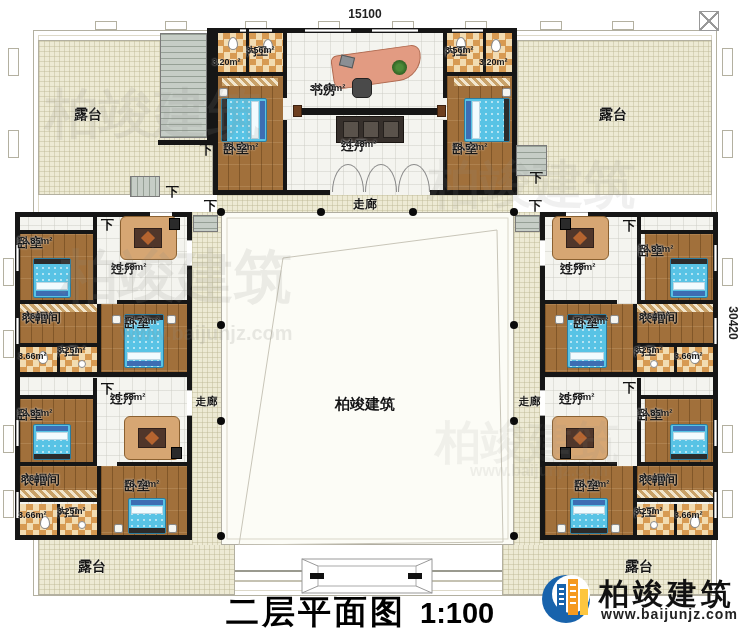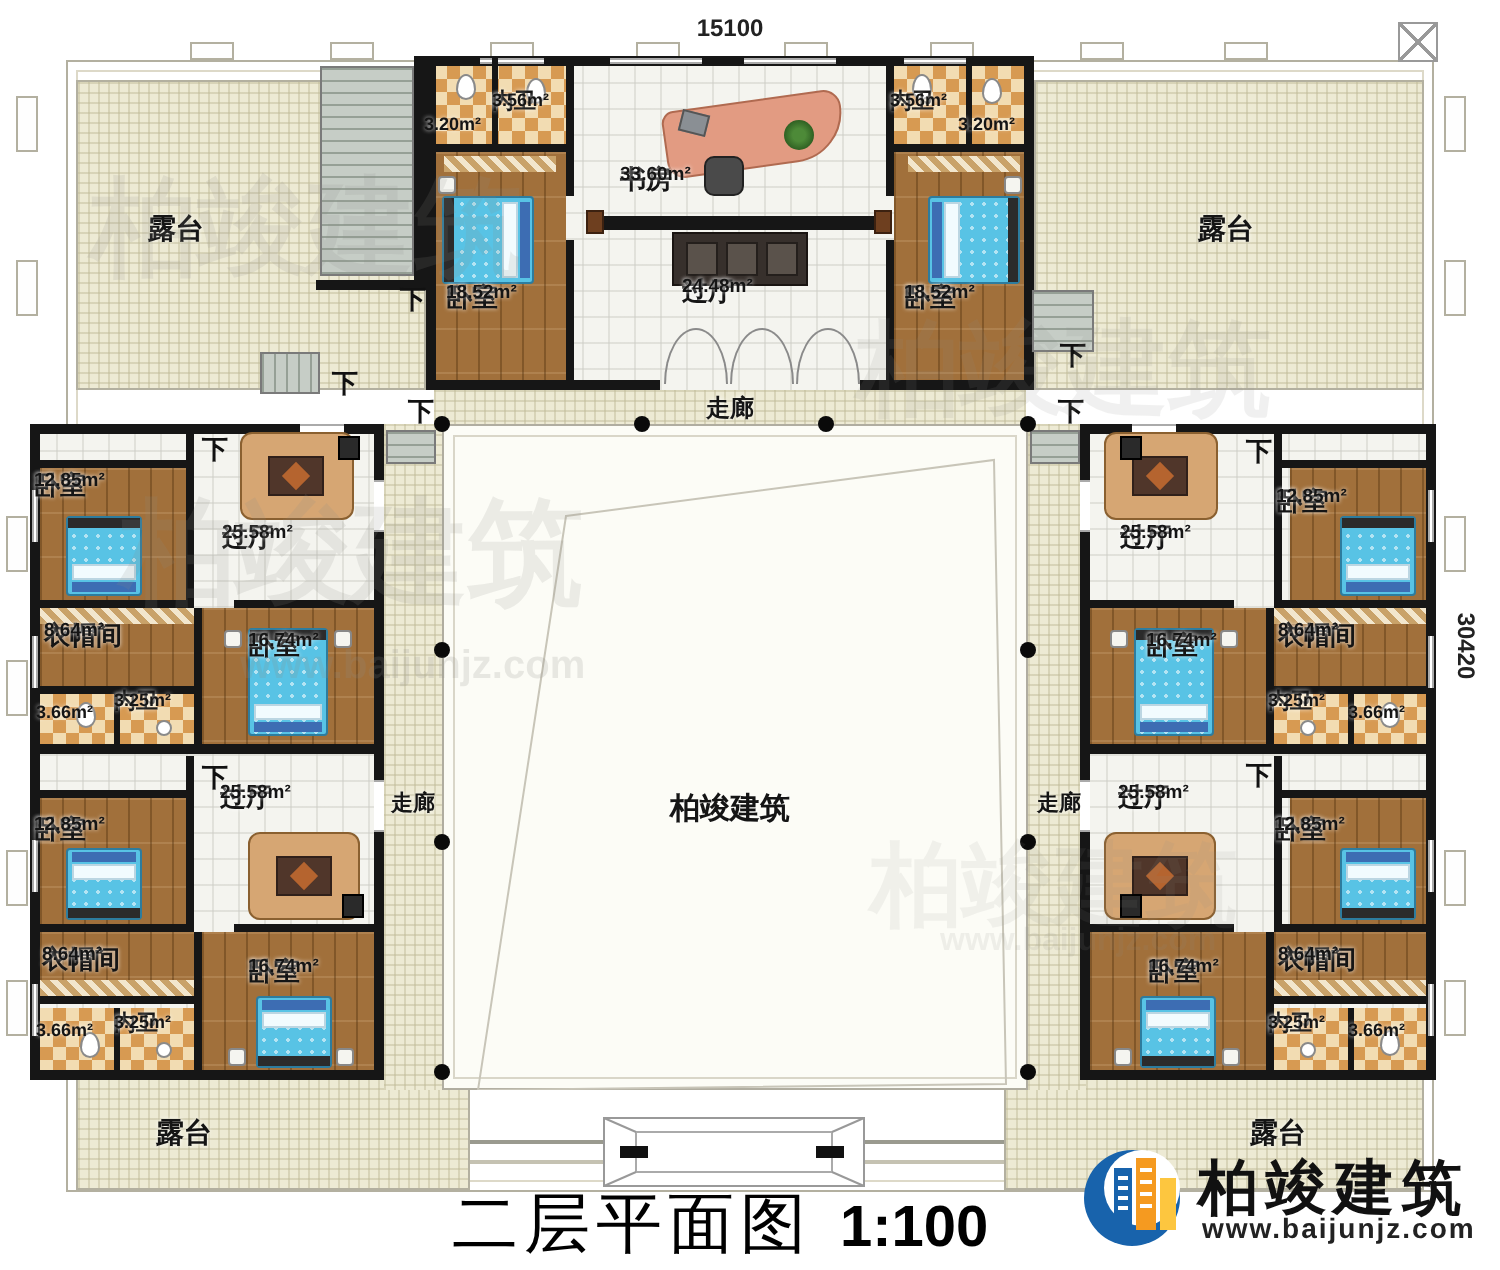--- a/index.html
+++ b/index.html
@@ -48,21 +48,21 @@
   .rl .n{font-size:13px;}
   .rl .a{font-size:9.5px;}
   .rl.sm .n{font-size:11px;}
   .rl.sm .a{font-size:9px;}
   .big{font-size:14px;font-weight:bold;color:#151515;text-align:center;text-shadow:0 0 2px rgba(255,255,255,.85);}
   .dn{font-size:13px;font-weight:bold;color:#111;}
   .dim{font-size:12px;font-weight:bold;color:#222;text-align:center;}
   .wm{color:#8d8d88;font-weight:bold;pointer-events:none;white-space:nowrap;}
   .frontwall{background:#fff;border-top:2px solid #9a9a8f;border-bottom:2px solid #c5c2b2;}
   .t-wrap{border-bottom:3px solid #000;padding-bottom:3px;white-space:nowrap;}
-  .t-name{font-size:33px;font-weight:normal;color:#000;letter-spacing:3px;}
+  .t-name{font-size:33px;font-weight:bold;color:#000;letter-spacing:3px;}
   .t-scale{font-size:29px;font-weight:bold;color:#000;margin-left:14px;}
   .info{font-size:11px;font-weight:bold;color:#111;line-height:14px;white-space:nowrap;}
   .logo-name{font-size:30px;font-weight:bold;color:#111;letter-spacing:4px;white-space:nowrap;}
   .logo-url{font-size:14px;font-weight:bold;color:#222;letter-spacing:1px;white-space:nowrap;}
 </style>
 </head>
 <body>
 
 <div id="stage">
 

